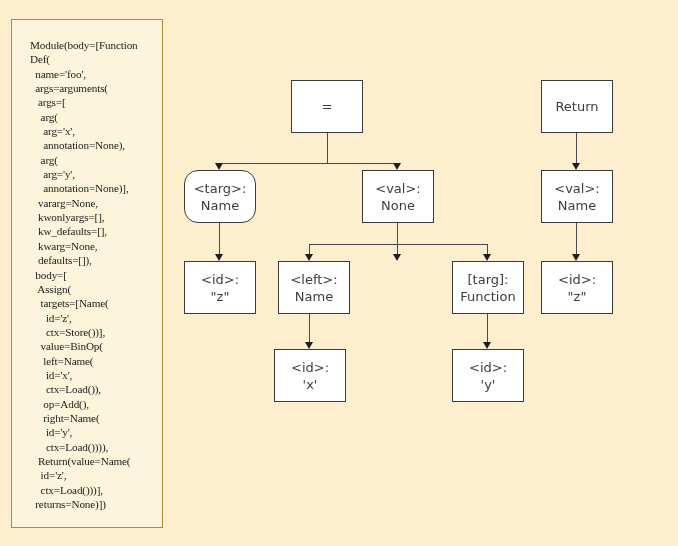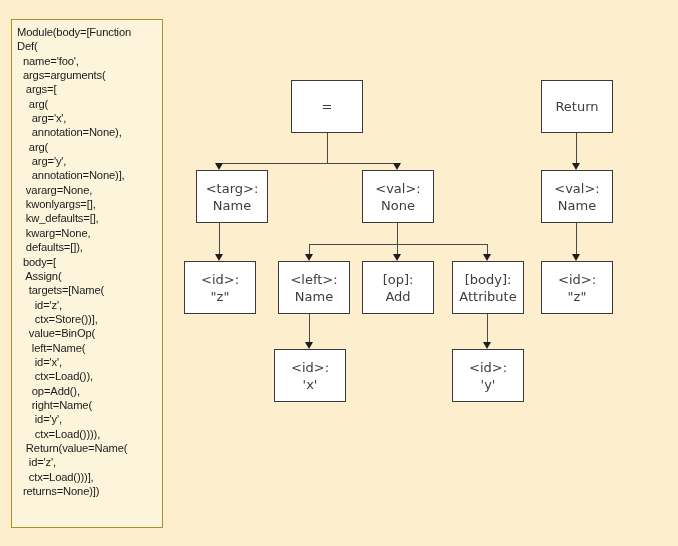--- a/index.html
+++ b/index.html
@@ -28,22 +28,22 @@
     top: 19px;
     width: 152px;
     height: 509px;
     box-sizing: border-box;
     border: 1px solid #B08D26;
     background: #FDF4DC;
     padding: 5px 4px 4px 5px;
     overflow: hidden;
   }
   #code-text {
-    margin: 0;
-    font-family: Liberation Sans, sans-serif;
+    margin: 13px;
+    font-family: Liberation Serif, serif;
     font-size: 11.2px;
     line-height: 14.35px;
     color: #1b1b1b;
     white-space: pre;
     letter-spacing: -0.15px;
   }
   
   .node {
     position: absolute;
     box-sizing: border-box;
@@ -153,48 +153,44 @@
 
   <div class="vline" style="left:576px;  top:133px; height:31px;"></div>
   <div class="arrow" style="left:572px;  top:163px;"></div>
   <div class="vline" style="left:576px;  top:223px; height:31px;"></div>
   <div class="arrow" style="left:572px;  top:254px;"></div>
 
   <div class="node" style="left:291px; top:80px;">
     <span class="l1">=</span>
   </div>
 
-  <div class="node" style="left:196px; top:170px;">
+  <div class="node" style="left:184px; top:170px;border-radius:14px;">
     <span class="l1">&lt;targ&gt;:</span>
     <span class="l2">Name</span>
   </div>
 
   <div class="node" style="left:362px; top:170px;">
     <span class="l1">&lt;val&gt;:</span>
     <span class="l2">None</span>
   </div>
 
   <div class="node" style="left:184px; top:261px;">
     <span class="l1">&lt;id&gt;:</span>
     <span class="l2">"z"</span>
   </div>
 
   <div class="node" style="left:278px; top:261px;">
     <span class="l1">&lt;left&gt;:</span>
     <span class="l2">Name</span>
   </div>
 
-  <div class="node" style="left:362px; top:261px;">
-    <span class="l1">[op]:</span>
-    <span class="l2">Add</span>
-  </div>
 
   <div class="node" style="left:452px; top:261px;">
-    <span class="l1">[body]:</span>
-    <span class="l2">Attribute</span>
+    <span class="l1">[targ]:</span>
+    <span class="l2">Function</span>
   </div>
 
   <div class="node" style="left:274px; top:349px;">
     <span class="l1">&lt;id&gt;:</span>
     <span class="l2">'x'</span>
   </div>
 
   <div class="node" style="left:452px; top:349px;">
     <span class="l1">&lt;id&gt;:</span>
     <span class="l2">'y'</span>

